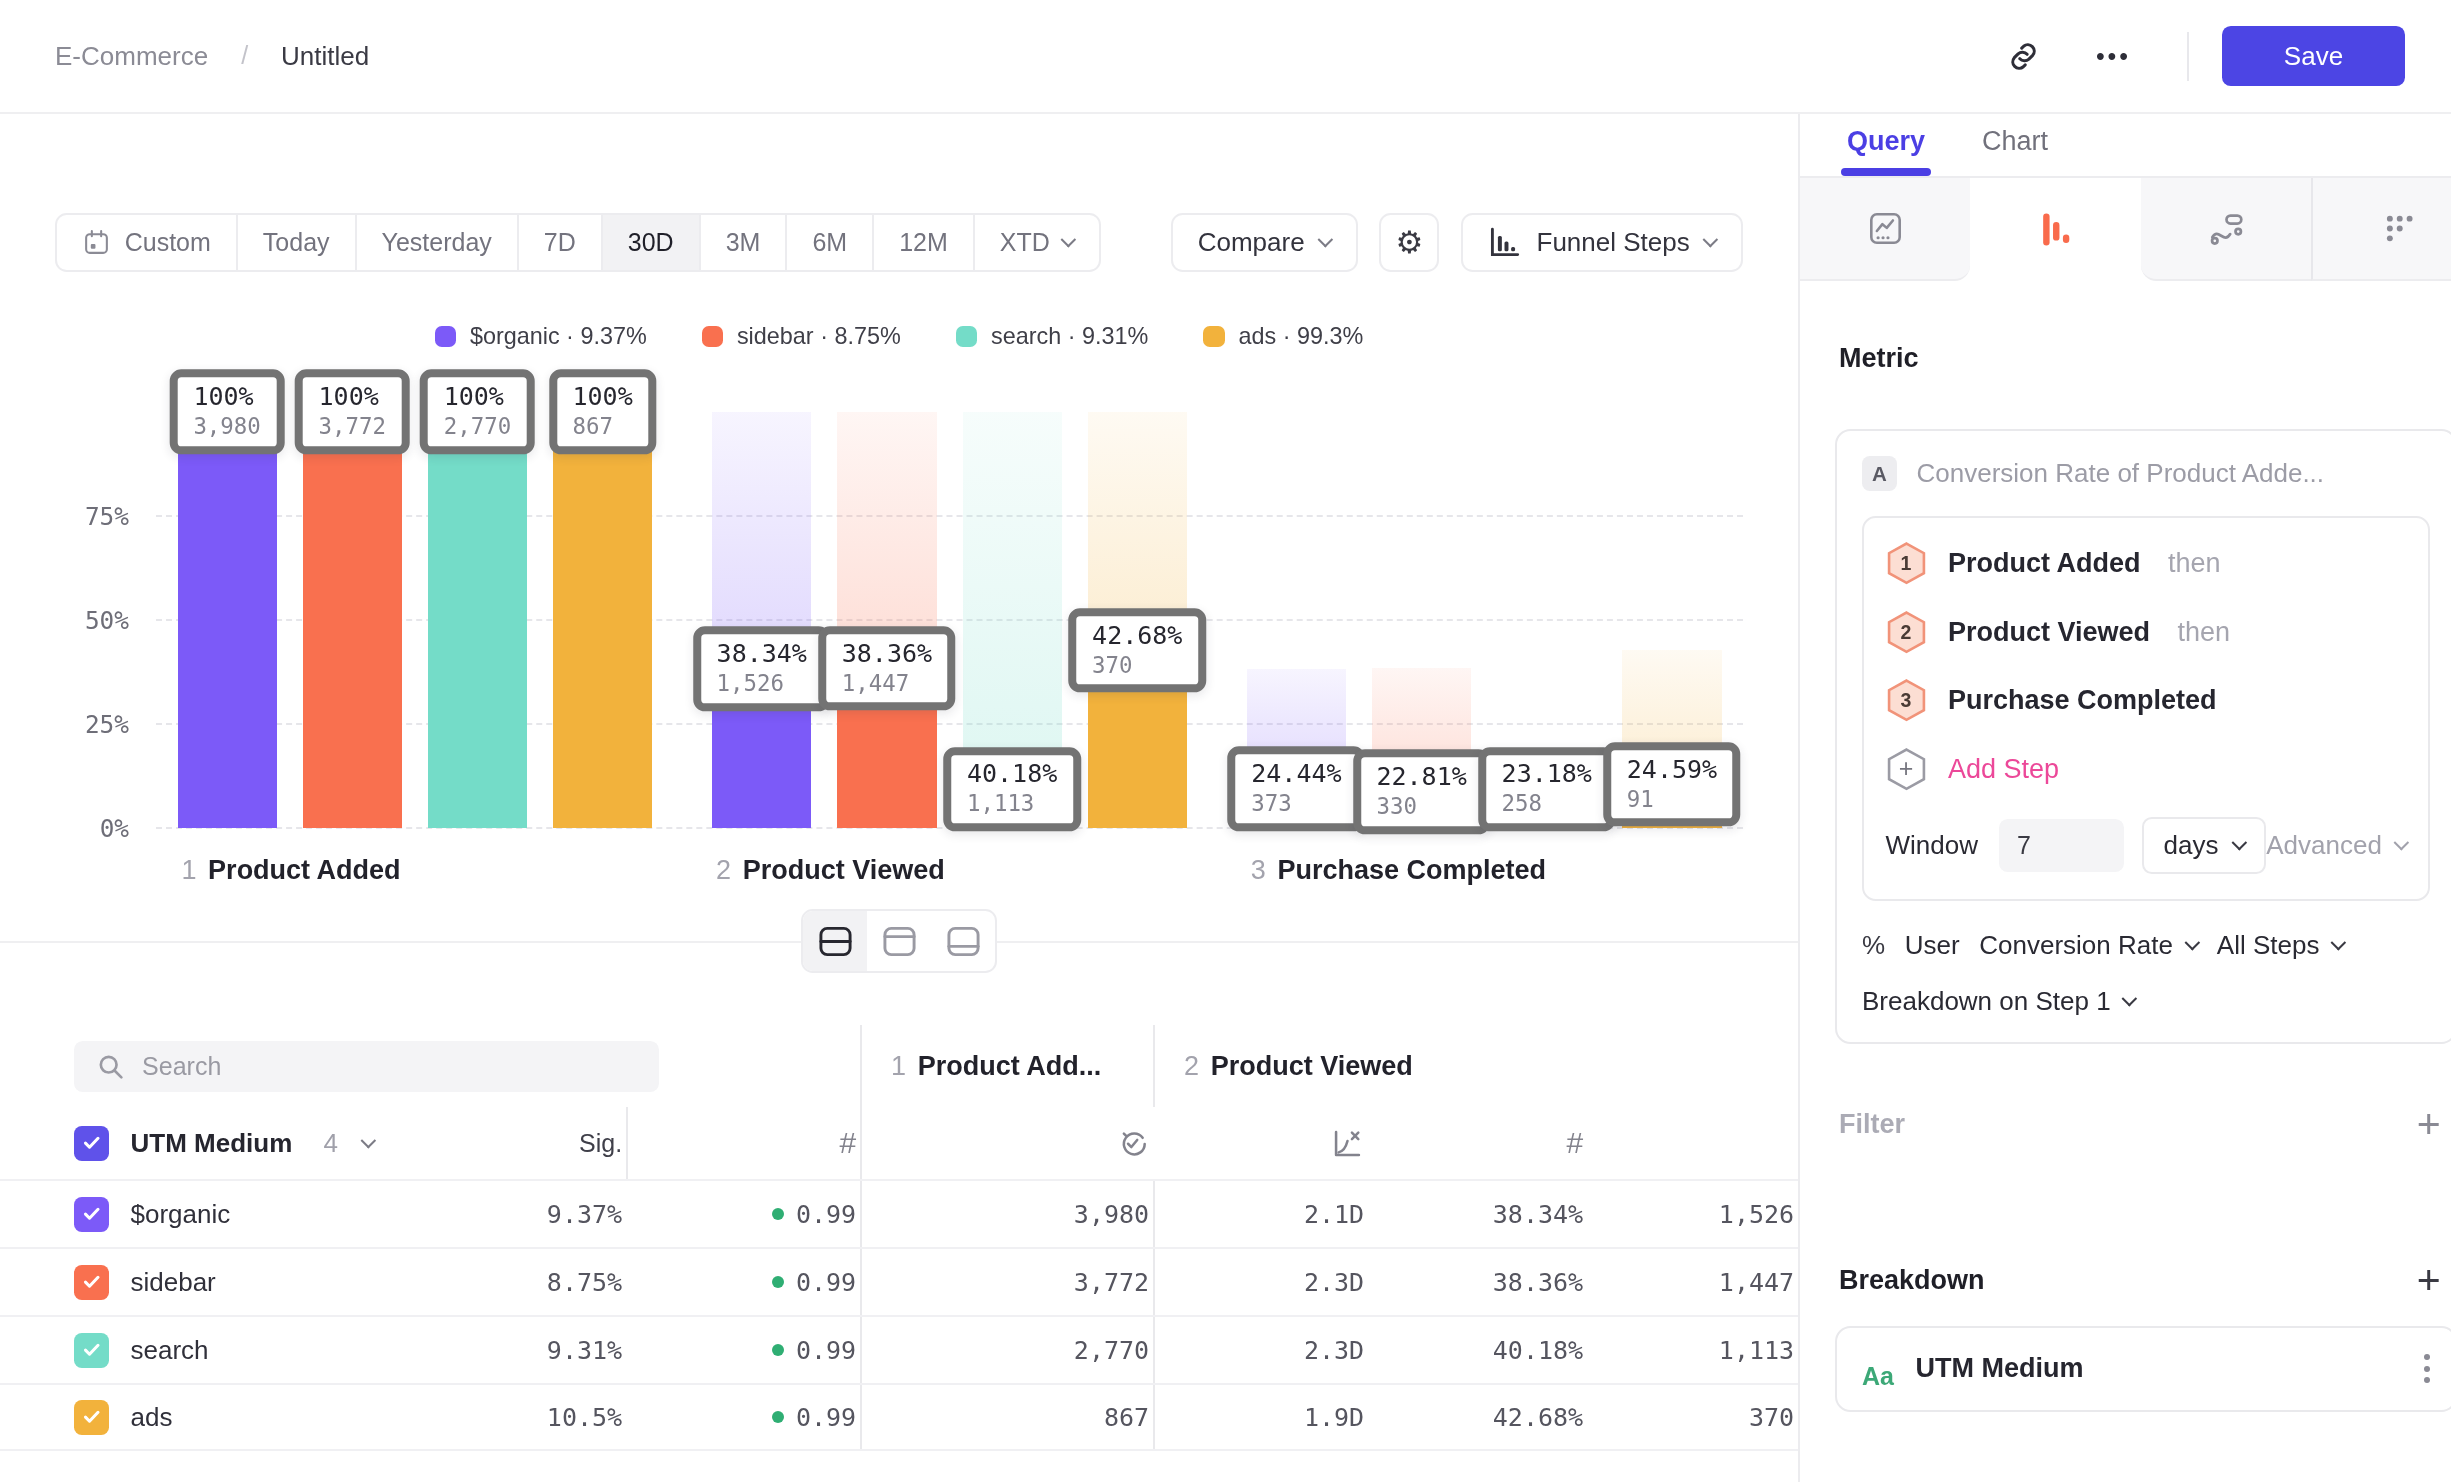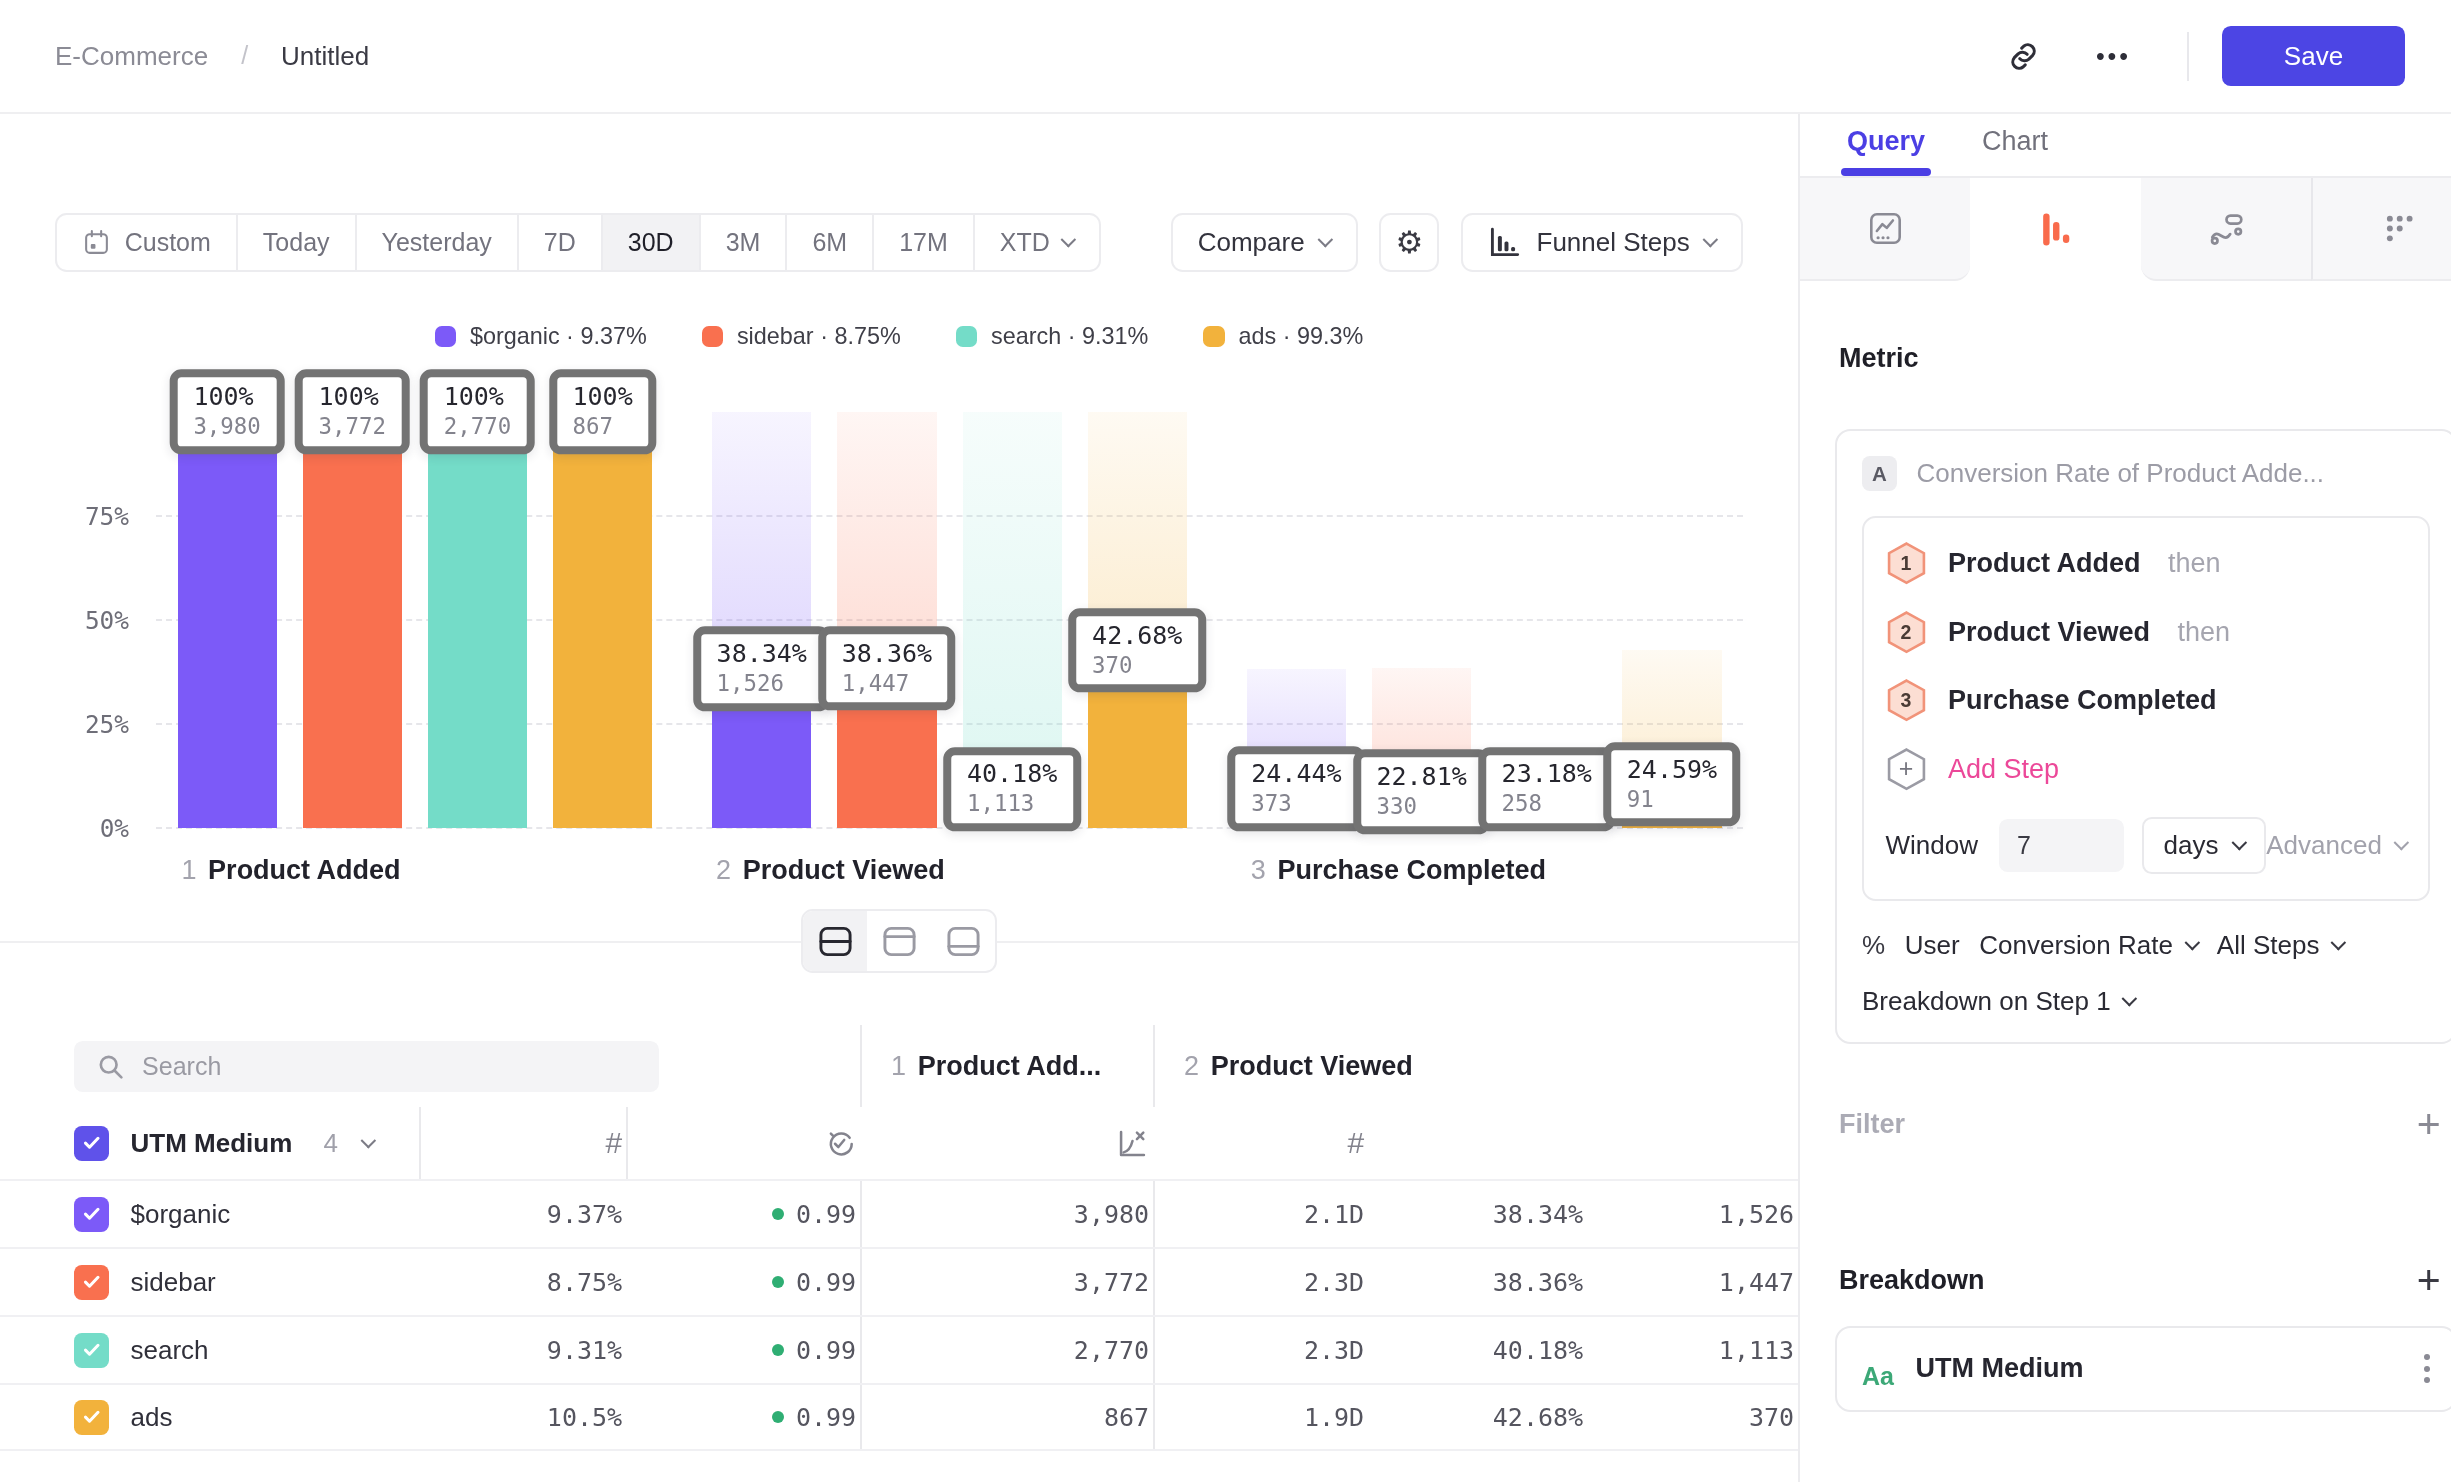--- a/index.html
+++ b/index.html
@@ -220,21 +220,21 @@
           <div class="seg-item sel">
             <span>30D</span>
           </div>
           <div class="seg-item">
             <span>3M</span>
           </div>
           <div class="seg-item">
             <span>6M</span>
           </div>
           <div class="seg-item">
-            <span>17M</span>
+            <span>12M</span>
           </div>
           <div class="seg-item">
             <span>XTD</span>
             <span class="chv"></span>
           </div>
         </div>
       <div class="toolbar-right">
         <button class="btn">
           <span>Compare</span>
           <span class="chv"></span>
@@ -438,20 +438,21 @@
         <div class="name-cell">
           <div class="cb" style="background:#5f52ea;">
             <svg viewBox="0 0 24 24" fill="none" stroke="#fff" stroke-width="3.4" stroke-linecap="round" stroke-linejoin="round">
                 <path d="M5 12.5l4.5 4.5L19 7"></path>
               </svg>
           </div>
           <span class="utm-lbl">UTM Medium</span>
           <span class="utm-cnt">4</span>
           <span class="chv" style="margin-left:3.9px;"></span>
         </div>
+        <div class="r lbl">Sig.</div>
         <div class="c-bl r">
           <span class="hash">#</span>
         </div>
         <div class="c-bl r col-icon">
           <svg width="33" height="33" viewBox="0 0 26 26" fill="none" stroke="currentColor" stroke-width="2" stroke-linecap="round" stroke-linejoin="round">
             <path d="M21 8.5a8.2 8.2 0 1 0 1.6 4.9"></path>
               <path d="M9.5 13.2l2.6 2.6 4.6-5.6"></path>
               <path d="M6.2 5.2l1.6 1.6"></path>
           </svg>
         </div>

